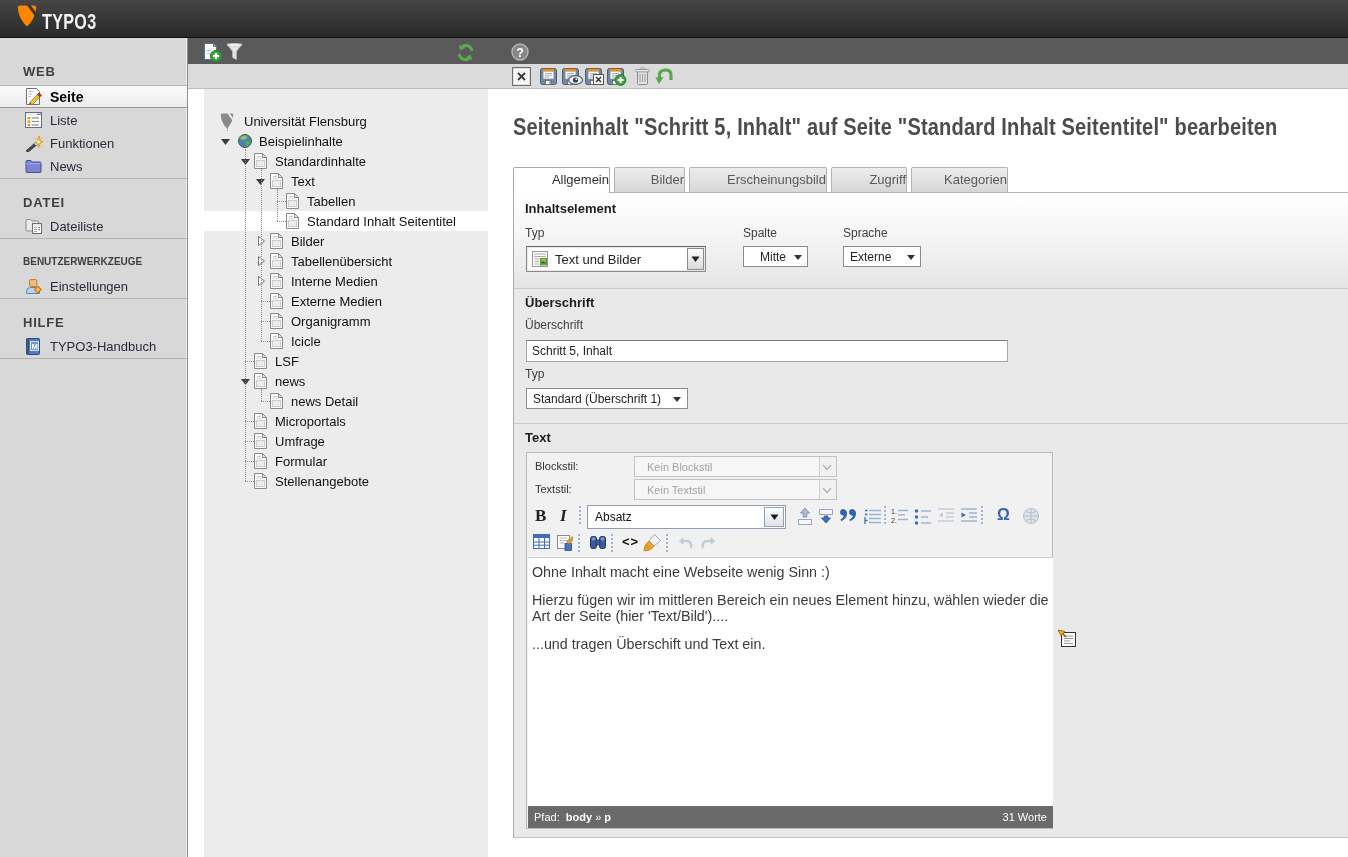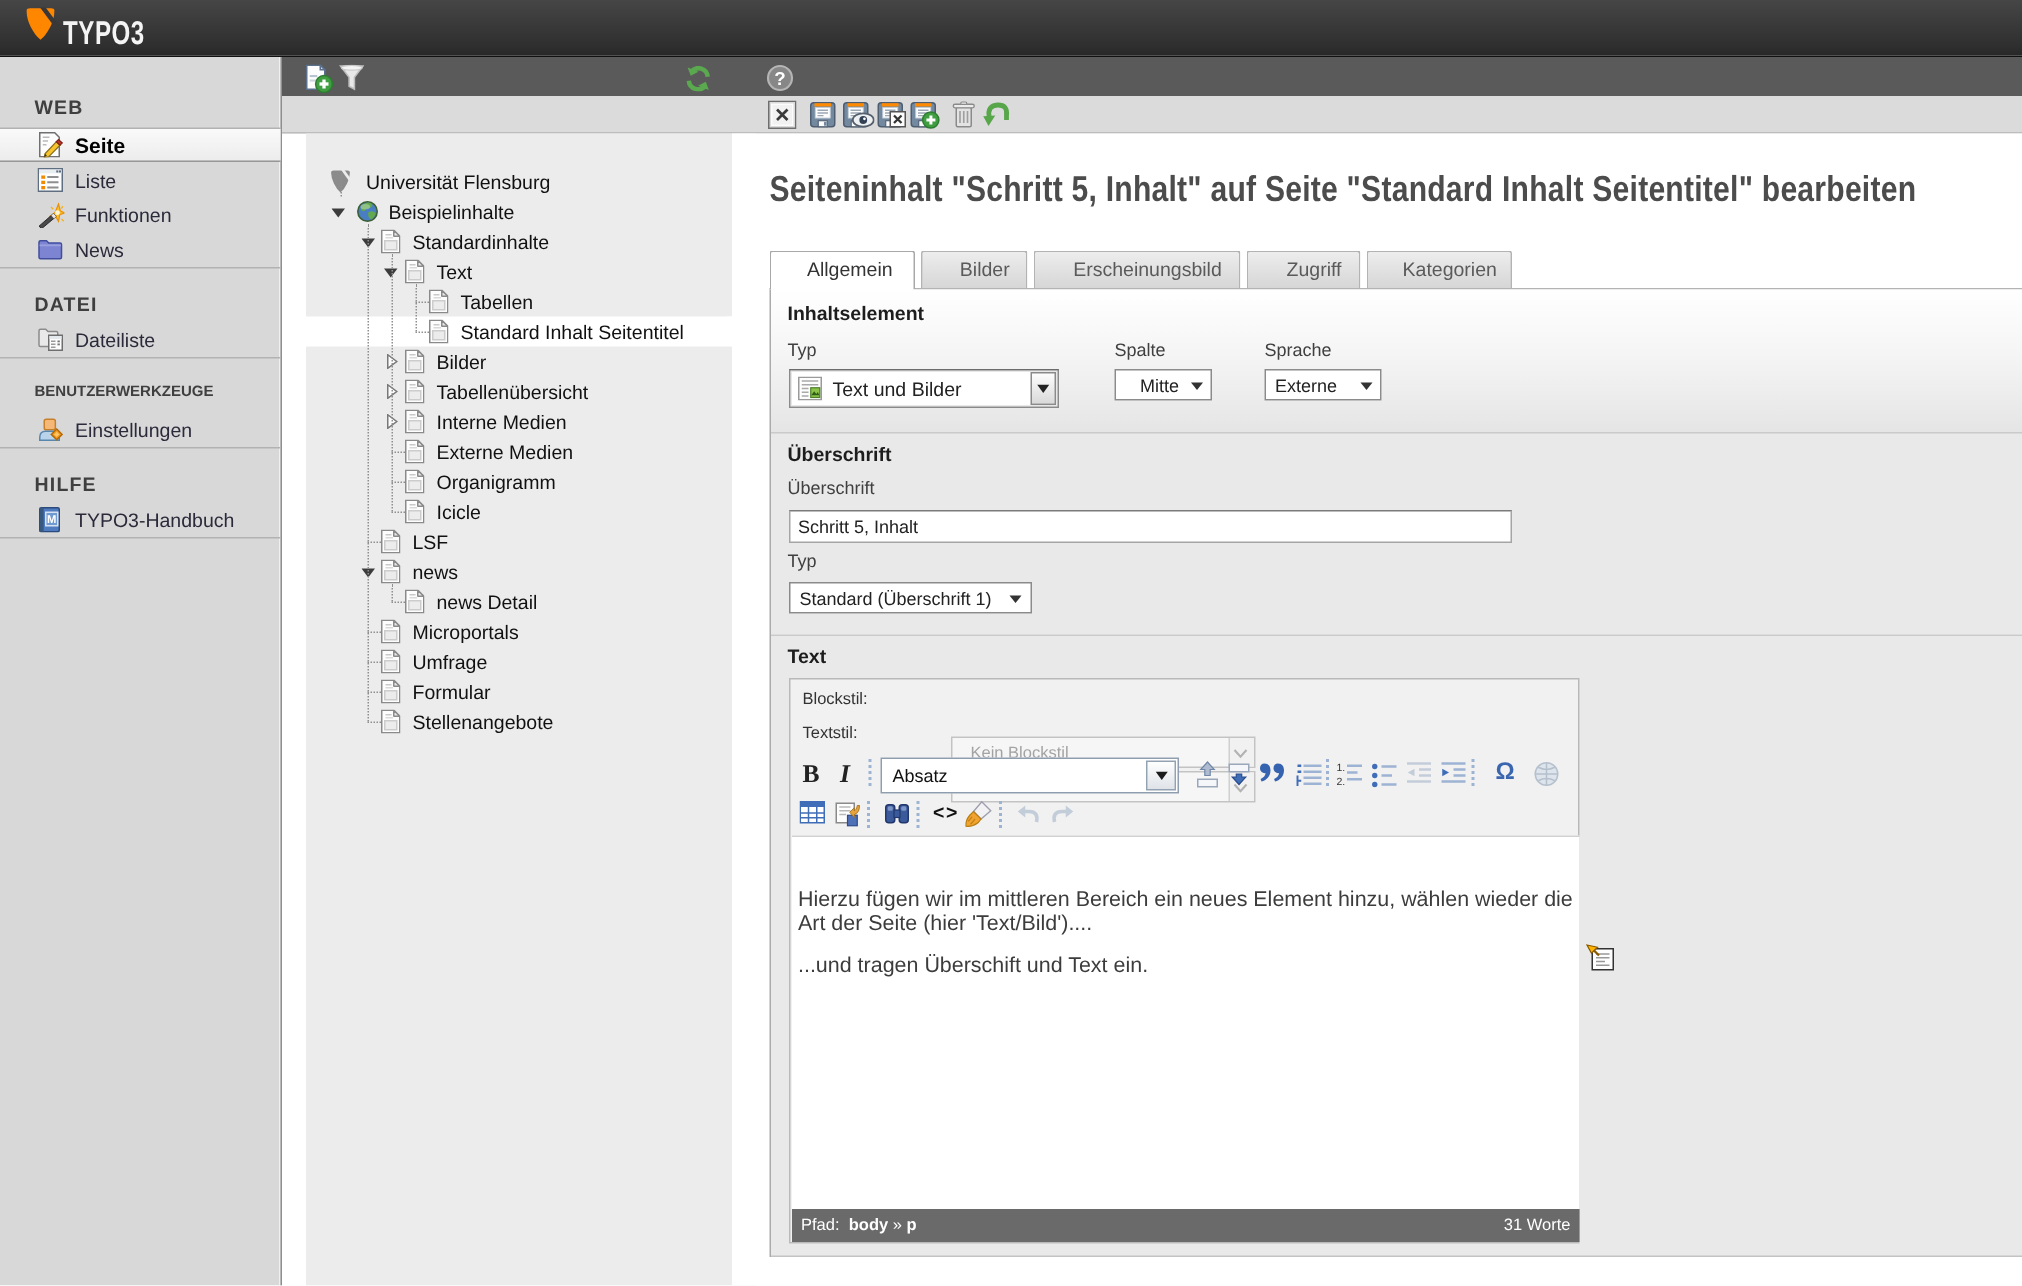--- a/index.html
+++ b/index.html
@@ -17,34 +17,34 @@
 #seiterow { left:0; top:86px; width:187px; height:22px; background:linear-gradient(#fafafa,#ececec); border-bottom:1px solid #979797; }
 #tree { left:204px; top:89px; width:300px; height:768px; background:#ececec; }
 .trow { position:absolute; left:0; width:300px; height:20px; }
 .tsel { background:#fff; }
 .tlabel { position:absolute; top:3px; font-size:13px; color:#111; white-space:nowrap; }
 .ticon { position:absolute; top:2px; }
 .vdot { position:absolute; width:1px; border-left:1px dotted #8f8f8f; z-index:3; }
 .hdot { position:absolute; height:1px; border-top:1px dotted #8f8f8f; z-index:3; }
 #content { left:488px; top:89px; width:860px; height:768px; background:#fff; }
 #heading { left:513px; top:113px; font-size:24px; font-weight:bold; color:#4c4c4c; white-space:nowrap; letter-spacing:0.2px; transform:scaleX(0.835); transform-origin:0 0; }
-.tab { position:absolute; top:167px; height:25px; border:1px solid #b3b3b3; border-bottom:none; border-radius:2px 2px 0 0; background:linear-gradient(#ededed,#d6d6d6); font-size:13px; color:#5a5a5a; text-align:center; padding-left:14px; line-height:24px; }
+.tab { position:absolute; top:167px; height:25px; border:1px solid #b3b3b3; border-bottom:none; border-radius:2px 2px 0 0; background:linear-gradient(#ededed,#d6d6d6); font-size:13px; color:#5a5a5a; text-align:right; padding-left:14px; line-height:24px; }
 #tabactive { background:#fff; border-color:#a8a8a8; height:26px; color:#333; z-index:3; }
 #paneltop { left:610px; top:192px; width:738px; height:1px; background:#b3b3b3; }
 #panelleft { left:513px; top:192px; width:1px; height:646px; background:#ababab; }
 #sec1 { left:514px; top:193px; width:834px; height:95px; background:linear-gradient(#ffffff,#f5f5f5 45%,#e5e5e5); }
 #sec2 { left:514px; top:288px; width:834px; height:135px; background:#e9e9e9; border-top:1px solid #cacaca; }
 #sec3 { left:514px; top:423px; width:834px; height:415px; background:#e9e9e9; border-top:1px solid #cacaca; border-bottom:1px solid #c3c3c3; }
 .flabel { position:absolute; font-size:12px; color:#404040; white-space:nowrap; }
 .fhdr { position:absolute; font-size:13px; font-weight:bold; color:#1d1d1d; white-space:nowrap; }
 .sel { position:absolute; background:#fff; border:1px solid #8b8b8b; font-size:12px; color:#222; }
 .selarrow { position:absolute; width:0; height:0; border-left:4px solid transparent; border-right:4px solid transparent; border-top:5px solid #333; }
 #rte { left:526px; top:452px; width:527px; height:377px; background:#f1f1f1; border:1px solid #b9b9b9; }
 .rtelabel { position:absolute; left:8px; font-size:11px; color:#333; }
-.rtesel { position:absolute; left:107px; width:203px; height:21px; background:#f6f6f6; border:1px solid #c3c3c3; font-size:11px; color:#a3a3a3;margin-top:35px; }
+.rtesel { position:absolute; left:107px; width:203px; height:21px; background:#f6f6f6; border:1px solid #c3c3c3; font-size:11px; color:#a3a3a3; }
 .rtsep { position:absolute; width:2px; height:18px; border-left:2px dotted #9db3d4; }
 .rticon { position:absolute; }
 .rtearr { position:absolute; right:0; top:0; width:17px; height:19px; border-left:1px solid #d0d0d0; background:#f1f1f1; }
 #rtetext { position:absolute; left:1px; top:104px; width:525px; height:249px; background:#fff; border-top:1px solid #d0d0d0; font-size:14.3px; color:#3c3c3c; }
 #rtestatus { position:absolute; left:1px; top:353px; width:525px; height:22px; background:#6a6a6a; color:#fff; font-size:11px; line-height:22px; }
 </style>
 </head>
 <body>
 <div class="abs" id="topbar"></div>
 <svg class="abs" style="left:15px;top:5px" width="24" height="22" viewBox="0 0 100 95">
@@ -530,20 +530,21 @@
   <div class="rtsep" style="left:139px;top:81px"></div>
   <svg class="rticon" style="left:150px;top:82px" width="18" height="16" viewBox="0 0 18 16">
       <path d="M14,13 Q15.5,6 9,6 L5,6" stroke="#c3cdd9" stroke-width="2.4" fill="none"></path>
       <path d="M6.5,2 L1.5,6 L6.5,10 Z" fill="#c3cdd9"></path>
     </svg>
   <svg class="rticon" style="left:172px;top:82px" width="18" height="16" viewBox="0 0 18 16">
       <path d="M4,13 Q2.5,6 9,6 L13,6" stroke="#c3cdd9" stroke-width="2.4" fill="none"></path>
       <path d="M11.5,2 L16.5,6 L11.5,10 Z" fill="#c3cdd9"></path>
     </svg>
   <div id="rtetext">
+    <div style="position:absolute;left:4px;top:6px">Ohne Inhalt macht eine Webseite wenig Sinn :)</div>
     <div style="position:absolute;left:4px;top:34px">Hierzu fügen wir im mittleren Bereich ein neues Element hinzu, wählen wieder die</div>
     <div style="position:absolute;left:4px;top:50px">Art der Seite (hier 'Text/Bild')....</div>
     <div style="position:absolute;left:4px;top:78px">...und tragen Überschift und Text ein.</div>
   </div>
   <div id="rtestatus"><span style="margin-left:6px">Pfad:</span>&nbsp;&nbsp;<b>body</b> » <b>p</b><span style="position:absolute;right:6px">31 Worte</span></div>
 </div>
 <svg class="abs" style="left:1057px;top:629px" width="19" height="19" viewBox="0 0 19 19">
   <rect x="4.5" y="3.5" width="14" height="14" fill="#fdfdfd" stroke="#333"></rect>
   <path d="M7,7 L16,7 M7,9.5 L16,9.5 M7,12 L13,12 M7,14.5 L16,14.5" stroke="#999" stroke-width="1"></path>
   <path d="M1,1 L8,2.5 L4,6.5 Z" fill="#ffb400" stroke="#8a5a00" stroke-width="0.8"></path>

